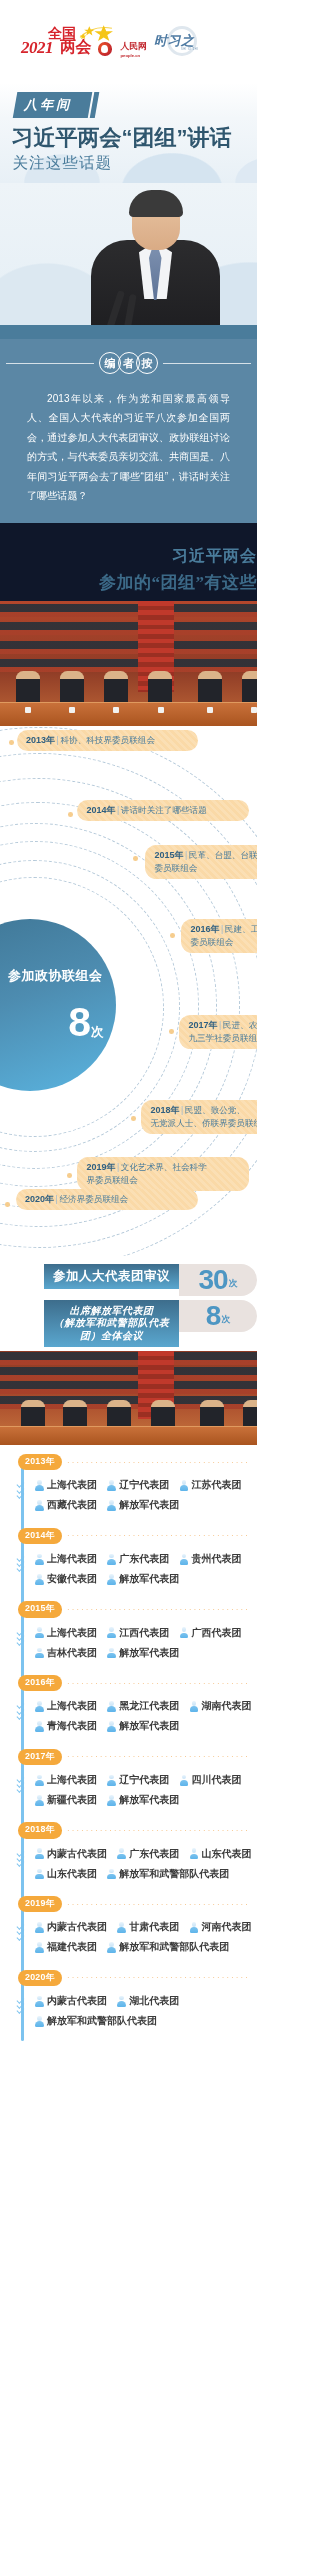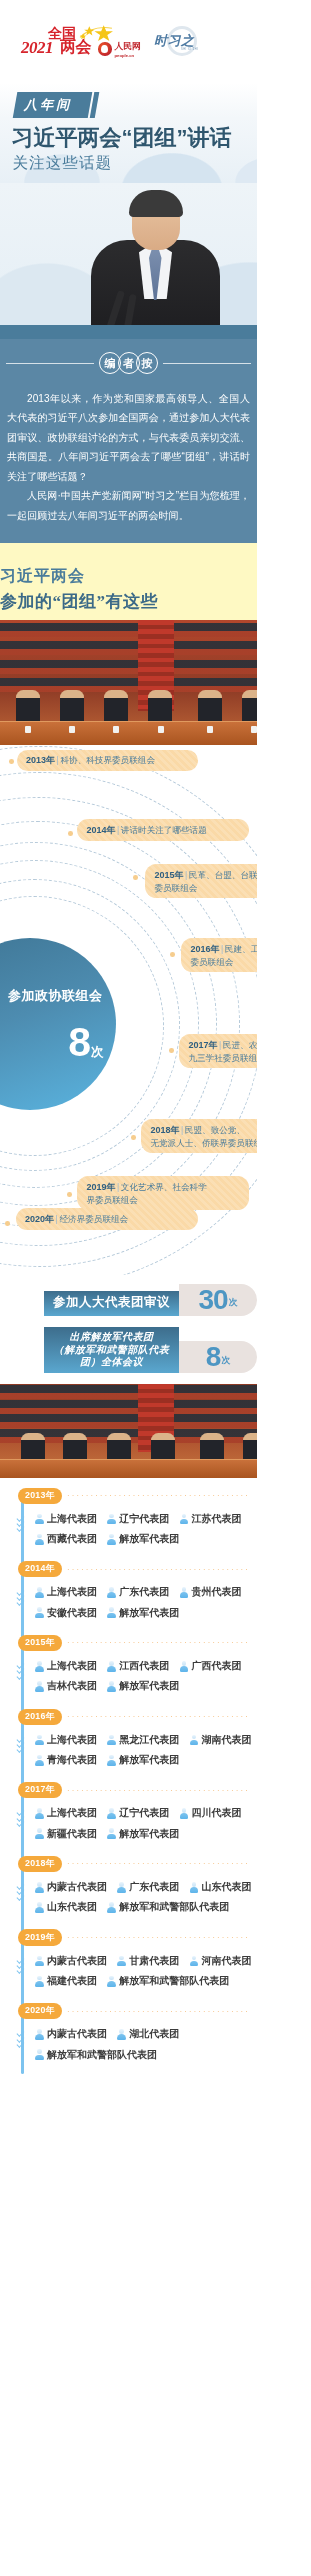--- a/index.html
+++ b/index.html
@@ -24,21 +24,21 @@
     position:absolute; left:27px; top:-2.1px;
     font-size:14px; font-weight:bold; color:#d6242c;
     letter-spacing:0px;
   }
   .lh-lianghui {
     position:absolute; left:39px; top:10.4px;
     font-size:16px; font-weight:bold; color:#d6242c;
     letter-spacing:-0.5px;
   }
   .lh-stars { position:absolute; left:57px; top:-3.1px; width:36px; height:17.7px; }
-  .lh-people { position:absolute; left:77px; top:13.5px; display:flex; align-items:center; gap:3px; }
+  .lh-people { position:absolute; left:77px; top:13.5px; display:flex; align-items:center; gap:9px; }
   .lh-ball {
     width:13.5px; height:13.5px; border-radius:50%;
     background:radial-gradient(circle at 35% 35%, #f05a28, #c1272d 70%);
     position:relative;
   }
   .lh-ball:after {
     content:""; position:absolute; left:3.1px; top:2.6px;
     width:6.8px; height:8.3px; border-radius:50% 50% 50% 50%/60% 60% 40% 40%;
     background:#ffffff;
   }
@@ -163,27 +163,27 @@
   .en-circle {
     width:22px; height:22px; border-radius:50%;
     border:0.8px solid #ffffff;
     display:flex; align-items:center; justify-content:center;
     font-size:11px; font-weight:bold; color:#ffffff;
     margin-left:-3.6px;
     font-family:"Liberation Serif",serif;
   }
   .en-circle:first-child { margin-left:0; }
   .en-body {
-    padding:0 7px; font-size:10px; line-height:1.95;
+    padding:0 27px; font-size:10px; line-height:1.95;
     letter-spacing:0.1px; text-align:justify;
   }
   .en-body p { text-indent:2em; }
 
   
-  .sec1-head { background:#fef9c3; padding:23px 0 7.3px 0; text-align:left; }
+  .sec1-head { background:#0f172a; padding:23px 0 7.3px 0; text-align:right; }
   .sec1-l1 {
     font-size:16px; font-weight:bold; color:#4a7c9b;
     font-family:"Liberation Serif",serif; letter-spacing:1px;
   }
   .sec1-l2 {
     font-size:17px; font-weight:bold; color:#3c6a88;
     font-family:"Liberation Serif",serif; letter-spacing:0.5px; margin-top:3.1px;
   }
 
   
@@ -246,21 +246,21 @@
   }
   .chip b { color:#2f5f80; font-weight:bold; font-size:9px; }
   .chip .bar { color:#9fb9cc; margin:0 1.6px; font-weight:normal; }
   .chip-dot {
     position:absolute; width:4.7px; height:4.7px; border-radius:50%;
     background:#f6cd8e;
   }
 
   
   .npc-banners { background:#ffffff; padding:8.3px 0 0 0; }
-  .npc-row { display:flex; align-items:flex-end; margin-bottom:11px;padding-left:44px; }
+  .npc-row { display:flex; align-items:flex-start; margin-bottom:4px;padding-left:44px; }
   .npc-left {
     flex:1; background:linear-gradient(180deg,#3d6d8c 0%,#5aa7cf 100%);
     color:#ffffff; display:flex; align-items:center; justify-content:center;
     padding:4.7px 7.3px; font-size:12.5px; font-weight:bold; letter-spacing:0.5px;
     line-height:1.25; text-align:center;
   }
   .npc-left.small { font-size:10px;font-style:italic; }
   .npc-right {
     width:78px; background:#e9e2df;
     border-radius:0 17.7px 17.7px 0;
@@ -392,21 +392,20 @@
       <div class="en-line"></div>
       <div class="en-circles">
         <div class="en-circle">编</div>
         <div class="en-circle">者</div>
         <div class="en-circle">按</div>
       </div>
       <div class="en-line"></div>
     </div>
     <div class="en-body">
       <p>2013年以来，作为党和国家最高领导人、全国人大代表的习近平八次参加全国两会，通过参加人大代表团审议、政协联组讨论的方式，与代表委员亲切交流、共商国是。八年间习近平两会去了哪些“团组”，讲话时关注了哪些话题？</p>
-      <p>人民网·中国共产党新闻网“时习之”栏目为您梳理，一起回顾过去八年间习近平的两会时间。</p>
     </div>
   </div>
 
   <div class="sec1-head">
     <div class="sec1-l1">习近平两会</div>
     <div class="sec1-l2">参加的“团组”有这些</div>
   </div>
 
   <div class="cppcc-photo">
     <div class="cp-rows">

